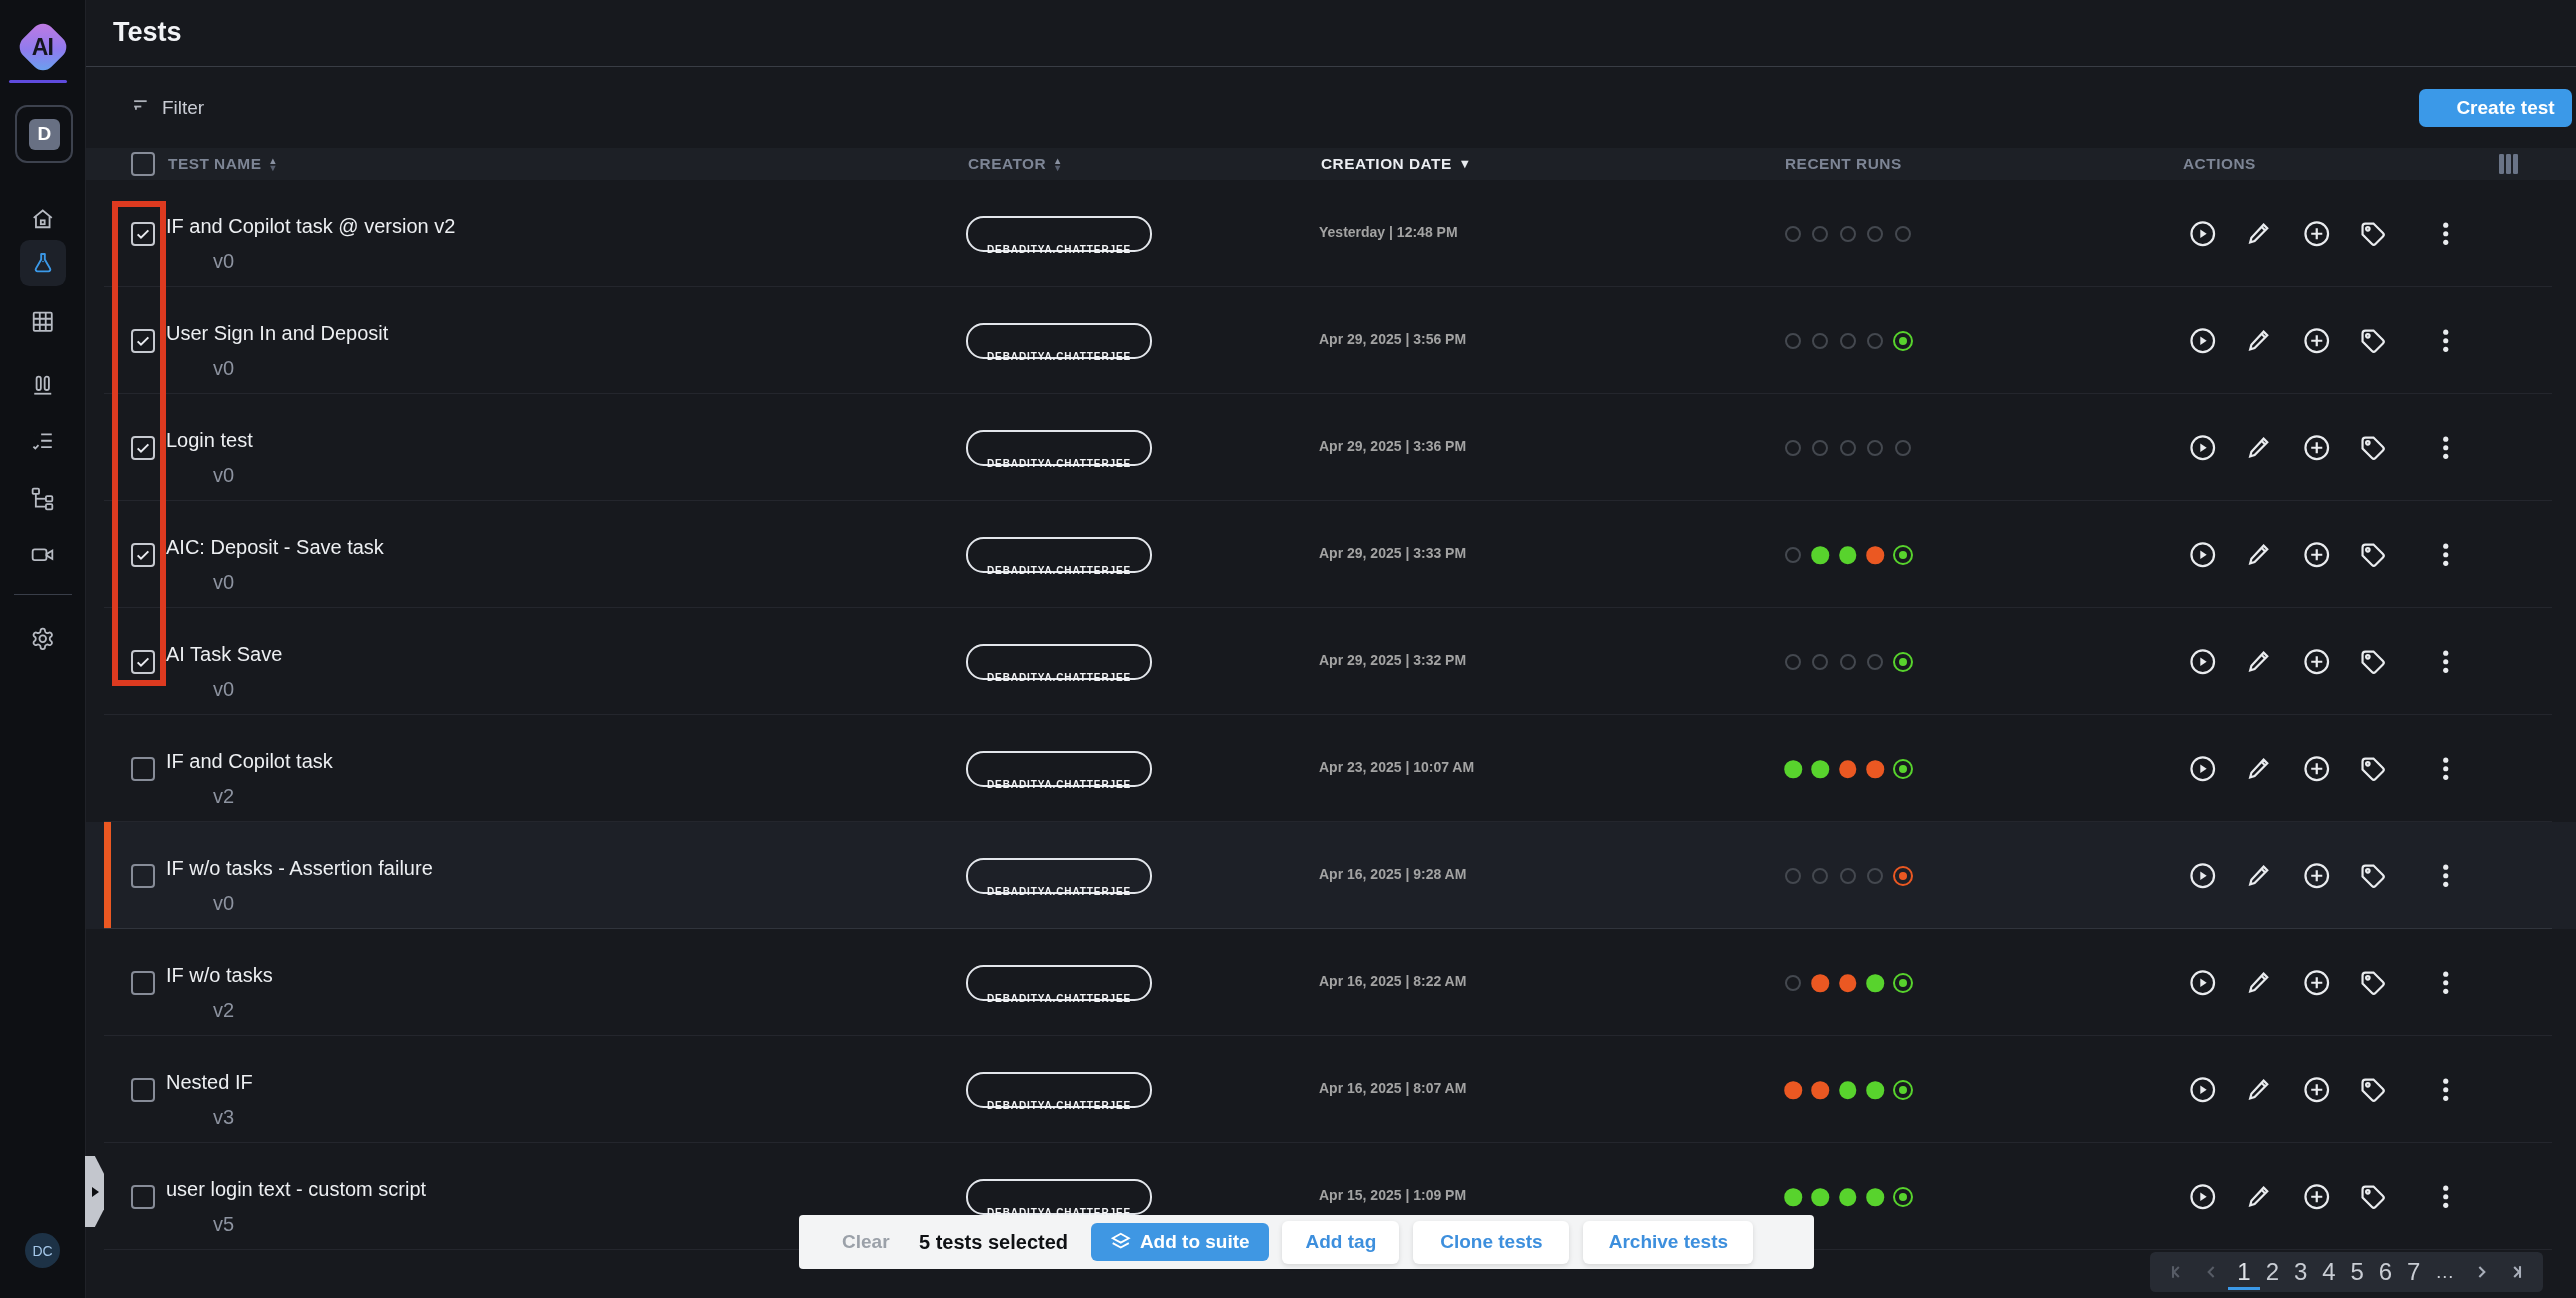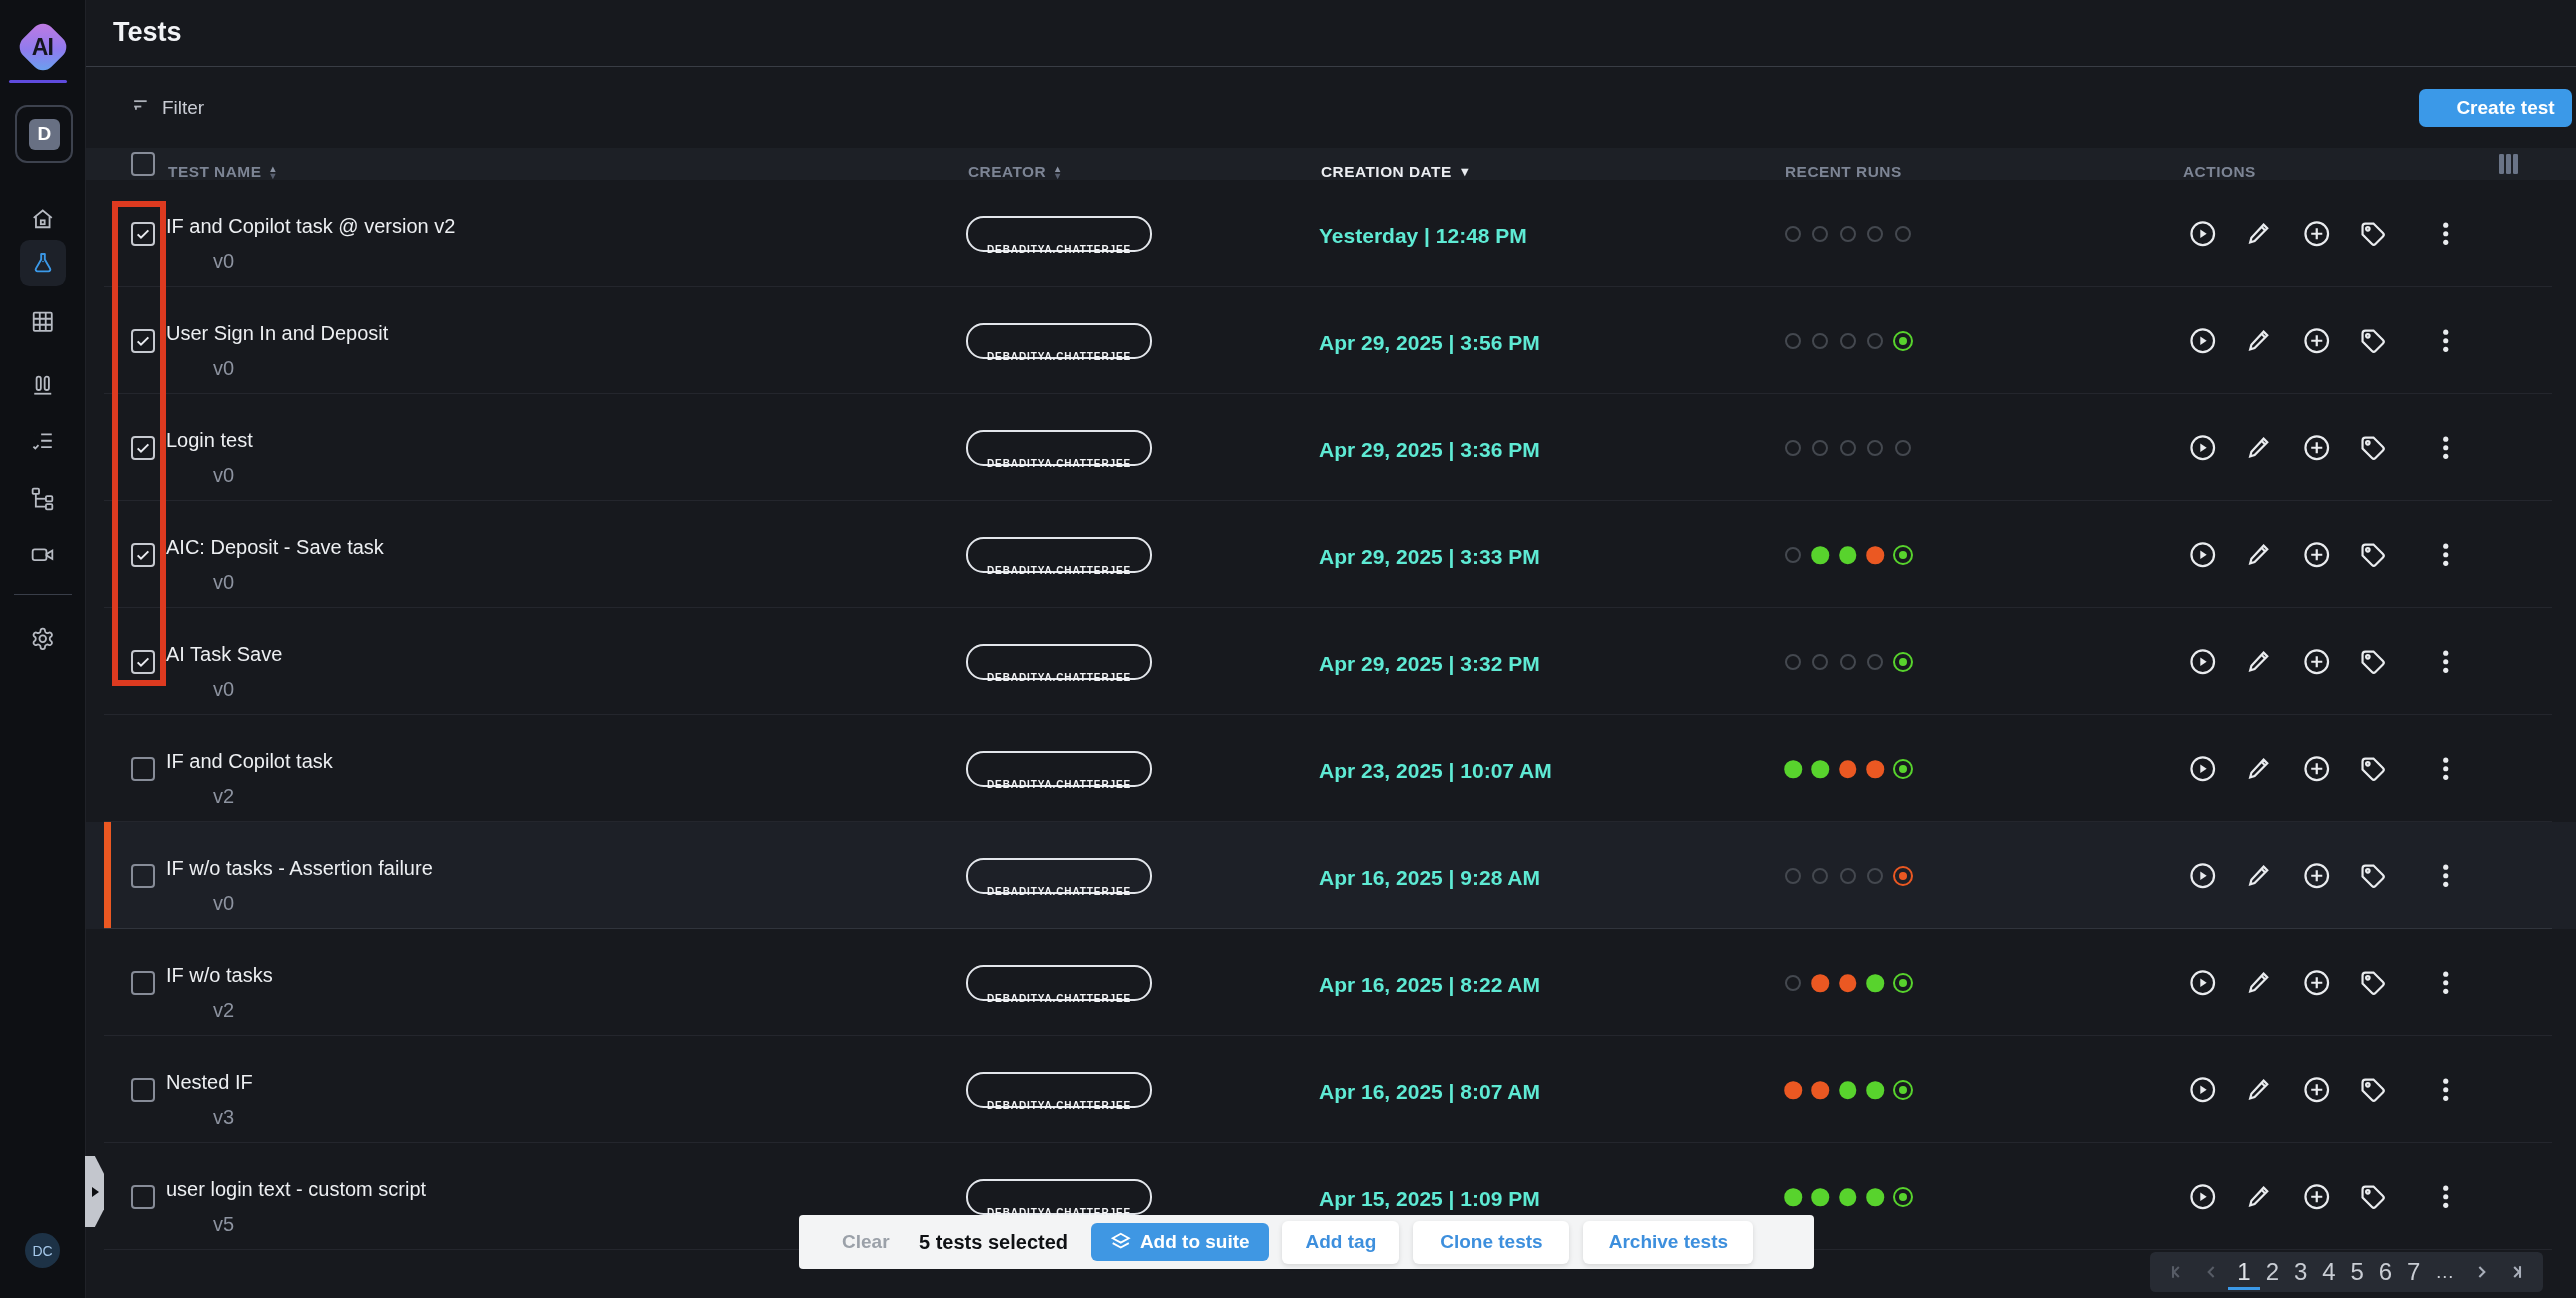--- a/index.html
+++ b/index.html
@@ -29,21 +29,21 @@
   
   #content{position:absolute;left:85px;top:0;width:2491px;height:1298px;}
   #topbar{position:absolute;left:0;top:0;width:100%;height:66px;border-bottom:1.3px solid #393d45;background:#17191e;}
   #page-title{position:absolute;left:28px;top:17px;font-size:27px;font-weight:700;color:#f2f3f6;}
   #filter-btn{position:absolute;left:46px;top:90px;height:35px;display:flex;align-items:center;gap:9.4px;color:#c9ccd4;font-size:19px;}
   #filter-btn svg{width:21.5px;height:21.5px;color:#aeb2ba;}
   #create-btn{position:absolute;left:2334px;top:89px;width:133px;height:38px;background:#3b99e8;border-radius:6.7px;color:#ffffff;font-size:19px;font-weight:600;display:flex;align-items:center;justify-content:center;padding-left:20px;}
 
   
   #thead{position:absolute;left:0;top:148px;width:100%;height:32px;background:#1d2026;}
-  .th{position:absolute;top:8px;height:32px;line-height:32px;font-size:15.4px;font-weight:700;letter-spacing:0.5px;color:#7d8595;display:flex;align-items:center;}
+  .th{position:absolute;top:0;height:32px;line-height:32px;font-size:15.4px;font-weight:700;letter-spacing:0.5px;color:#7d8595;display:flex;align-items:center;}
   .sort-stack{display:inline-flex;flex-direction:column;font-size:9.4px;line-height:7.4px;margin-left:6.7px;color:#596070;}
   .sort-stack .up{color:#8a92a2;}
   .caret-down{font-size:12.8px;margin-left:6.7px;color:#e8ebef;}
   #th-name{left:83px;}#th-creator{left:883px;}#th-date{left:1236px;color:#eceef2;}#th-runs{left:1700px;}#th-actions{left:2098px;}
   #columns-icon{position:absolute;left:2414px;top:6px;width:19px;height:20px;display:flex;gap:2.7px;}
   #columns-icon i{flex:1;background:#6a7487;border-radius:1.3px;}
   .hdr-checkbox{position:absolute;left:46px;top:4px;}
 
   
   .checkbox{width:24px;height:24px;border:2px solid #878c98;border-radius:4px;box-sizing:border-box;display:flex;align-items:center;justify-content:center;color:#e9ebf0;}
@@ -56,21 +56,21 @@
   .row{position:relative;width:100%;height:107px;background:#17191e;}
   .row::after{content:"";position:absolute;left:19px;right:24px;bottom:0;height:1.3px;background:#24262d;}
   .row.highlighted{background:#1d2027;}
   .row.highlighted::after{background:#30343c;}
   .row .stripe{display:none;position:absolute;left:19px;top:0;width:6.7px;height:100%;background:#eb5822;}
   .row.highlighted .stripe{display:block;}
   .row .checkbox{position:absolute;left:46px;top:42px;}
   .row .name{position:absolute;left:81px;top:35px;font-size:20px;color:#edeff2;white-space:nowrap;}
   .row .version{position:absolute;left:85px;top:70px;font-size:20px;color:#8d93a0;margin-left:43px;}
   .row .badge{position:absolute;left:881px;top:36px;height:35px;line-height:32px;box-sizing:border-box;padding:16px 19px;border:2px solid #e3e6eb;border-radius:17.5px;font-size:10px;font-weight:700;letter-spacing:0.9px;color:#f4f5f7;}
-  .row .date{position:absolute;left:1234px;top:44px;font-size:21px;font-weight:600;color:#5eead4;white-space:nowrap;}
+  .row .date{position:absolute;left:1234px;top:44px;font-size:14px;font-weight:600;color:#a3a3a3;white-space:nowrap;}
   .row .dots{position:absolute;left:1698px;top:44px;display:flex;}
   .dot{width:20px;height:20px;margin-right:7.4px;position:relative;}
   .dot .c{position:absolute;left:50%;top:50%;transform:translate(-50%,-50%);border-radius:50%;box-sizing:border-box;}
   .dot.empty .c{width:16px;height:16px;border:2px solid #44484f;}
   .dot.pass .c{width:17.5px;height:17.5px;background:#58d32d;}
   .dot.fail .c{width:17.5px;height:17.5px;background:#eb5822;}
   .dot.pass-latest .c{width:20px;height:20px;border:2.7px solid #58d32d;}
   .dot.fail-latest .c{width:20px;height:20px;border:2.7px solid #eb5822;}
   .dot .core{position:absolute;left:50%;top:50%;transform:translate(-50%,-50%);width:8px;height:8px;border-radius:50%;}
   .dot.pass-latest .core{background:#58d32d;}

